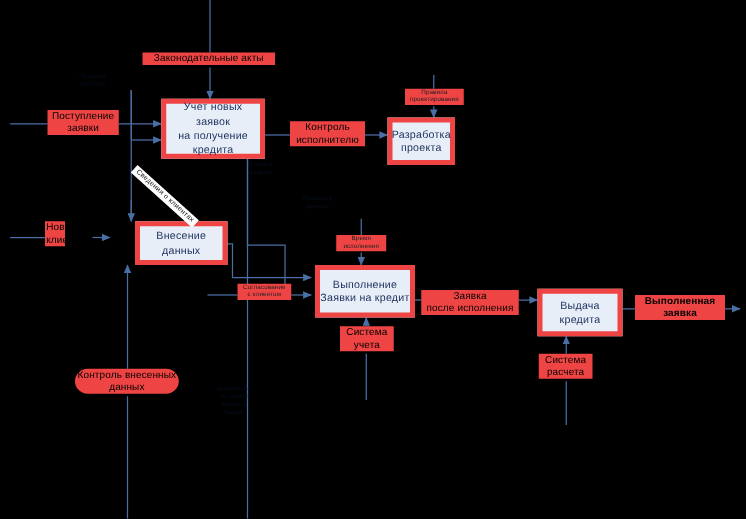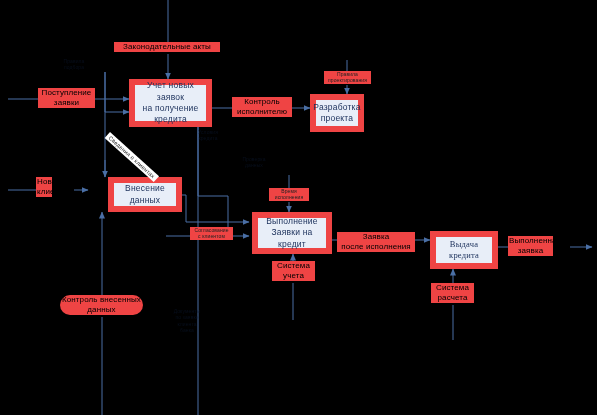--- a/index.html
+++ b/index.html
@@ -19,21 +19,21 @@
     position: absolute;
     left: 0;
     top: 0;
     width: 597px;
     height: 415px;
   }
   .proc-box {
     position: absolute;
     box-sizing: border-box;
     background: #e8eef8;
-    border: 6px solid #ef4444;
+    border: 4px solid #ef4444;
     display: flex;
     align-items: center;
     justify-content: center;
     text-align: center;
     color: #1a2f5a;
     font-size: 8.5px;
     line-height: 1.35;
     letter-spacing: 0.2px;
     white-space: pre-line;
     z-index: 4;
@@ -142,21 +142,21 @@
 кредита</div>
 
   <div class="proc-box" style="left:310px;top:94px;width:54px;height:38px;">Разработка
 проекта</div>
 
   <div class="proc-box" style="left:88px;top:177px;width:74px;height:35px;margin-left:20px;">Внесение  данных</div>
 
   <div class="proc-box" style="left:252px;top:212px;width:80px;height:42px;">Выполнение
 Заявки на кредит</div>
 
-  <div class="proc-box" style="left:430px;top:231px;width:68px;height:38px;font-family:Liberation Serif, serif;">Выдача
+  <div class="proc-box" style="left:430px;top:231px;width:68px;height:38px;">Выдача
 кредита</div>
 
   <div class="arrow-label" style="left:114px;top:42px;width:106px;">Законодательные акты</div>
 
   <div class="arrow-label" style="left:38px;top:88px;width:57px;">Поступление
 заявки</div>
 
   <div class="arrow-label" style="left:232px;top:97px;width:60px;">Контроль
 исполнителю</div>
 
@@ -174,21 +174,21 @@
 
   <div class="arrow-label" style="left:337px;top:232px;width:78px;">Заявка
 после исполнения</div>
 
   <div class="arrow-label" style="left:272px;top:261px;width:43px;">Система
 учета</div>
 
   <div class="arrow-label" style="left:431px;top:283px;width:43px;">Система
 расчета</div>
 
-  <div class="arrow-label" style="left:508px;top:236px;width:45px;">Выполненная
+  <div class="arrow-label" style="left:508px;top:236px;width:72px;font-weight:bold;">Выполненная
 заявка</div>
 
   <div class="arrow-label" style="left:60px;top:295px;width:83px;border-radius:10px;">Контроль внесенных
 данных</div>
 
   <div class="arrow-label small faint" style="left:55px;top:58px;width:38px;">Правила
 подбора</div>
 
   <div class="arrow-label small faint" style="left:188px;top:129px;width:40px;">Условия
 кредита</div>

